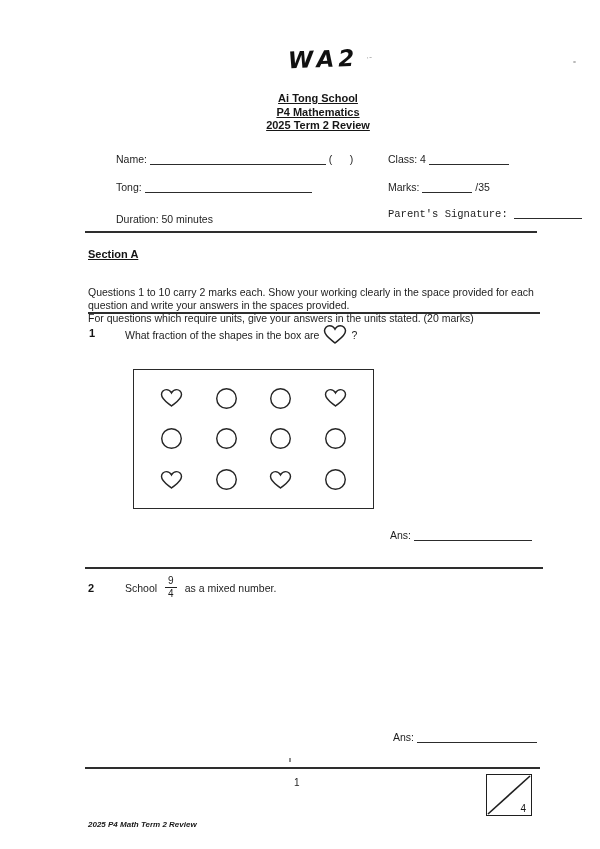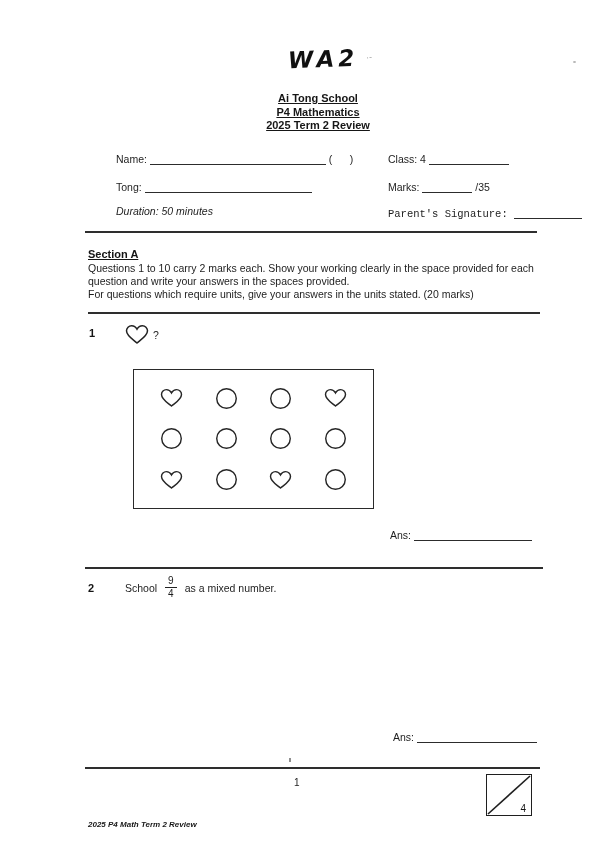--- a/index.html
+++ b/index.html
@@ -18,21 +18,21 @@
   
   .header{width:170px;text-align:center;font-weight:bold;font-size:11px;line-height:13.5px;color:#161616;text-decoration:underline;}
 
   
   .wline{display:inline-block;border-bottom:1.4px solid #2c2c2c;height:11px;vertical-align:-2px;}
   .parens{white-space:pre;}
 
   .hr{background:#2e2e2e;height:1.8px;}
 
   .section-heading{font-size:11px;font-weight:bold;text-decoration:underline;color:#141414;}
-  .instructions{width:462px;font-size:10.5px;line-height:13.2px;color:#1d1d1d;}
+  .instructions{width:462px;font-size:10.5px;line-height:13.2px;color:#1d1d1d;margin-top:24px;}
   .instructions p{margin:0;}
 
   .qnum{font-size:11px;font-weight:bold;color:#141414;}
   .qtext{font-size:10.5px;color:#1d1d1d;display:flex;align-items:center;gap:4px;}
 
   
   .shapes-box{width:219px;height:122px;border:1.8px solid #2a2a2a;
     display:grid;grid-template-columns:repeat(4,1fr);grid-template-rows:repeat(3,1fr);
     padding:8px 10px;box-sizing:content-box;}
   .shape-cell{display:flex;align-items:center;justify-content:center;}
@@ -69,21 +69,21 @@
 
   <div class="abs txt" style="left:88px;top:153px;">
     <span>Name:</span>
     <span class="wline" style="width:176px;"></span>
     <span class="parens">(      )</span>
   </div>
   <div class="abs txt" style="left:88px;top:181px;">
     <span>Tong:</span>
     <span class="wline" style="width:167px;"></span>
   </div>
-  <div class="abs txt" style="left:88px;top:205px;font-style:italic;">
+  <div class="abs txt" style="left:88px;top:213px;">
     <span>Duration: 50 minutes</span>
   </div>
 
   <div class="abs txt" style="left:360px;top:153px;">
     <span>Class: 4</span>
     <span class="wline" style="width:80px;"></span>
   </div>
   <div class="abs txt" style="left:360px;top:181px;">
     <span>Marks:</span>
     <span class="wline" style="width:50px;"></span>
@@ -99,20 +99,21 @@
   <div class="abs section-heading" style="left:88px;top:248px;">Section A</div>
   <div class="abs instructions" style="left:88px;top:262px;">
     <p>Questions 1 to 10 carry 2 marks each. Show your working clearly in the space provided for each question and write your answers in the spaces provided.</p>
     <p>For questions which require units, give your answers in the units stated. (20 marks)</p>
   </div>
 
   <div class="abs hr" style="left:88px;top:312px;width:452px;"></div>
 
   <div class="abs qnum" style="left:89px;top:327px;">1</div>
   <div class="abs qtext" style="left:125px;top:324px;">
+    <span>What fraction of the shapes in the box are</span>
     <span style="display:inline-flex;">
       <svg width="24" height="21" viewBox="0 0 24 21">
         <path d="M12 19 C8.5 15.8 1.5 12 1.5 6.8 C1.5 3.9 3.9 1.7 6.6 1.7 C8.8 1.7 10.9 3.1 12 5.2 C13.1 3.1 15.2 1.7 17.4 1.7 C20.1 1.7 22.5 3.9 22.5 6.8 C22.5 12 15.5 15.8 12 19 Z" fill="none" stroke="#222" stroke-width="1.5"></path>
       </svg>
     </span>
     <span>?</span>
   </div>
 
   <div class="abs shapes-box" style="left:133px;top:369px;">
       <div class="shape-cell">

